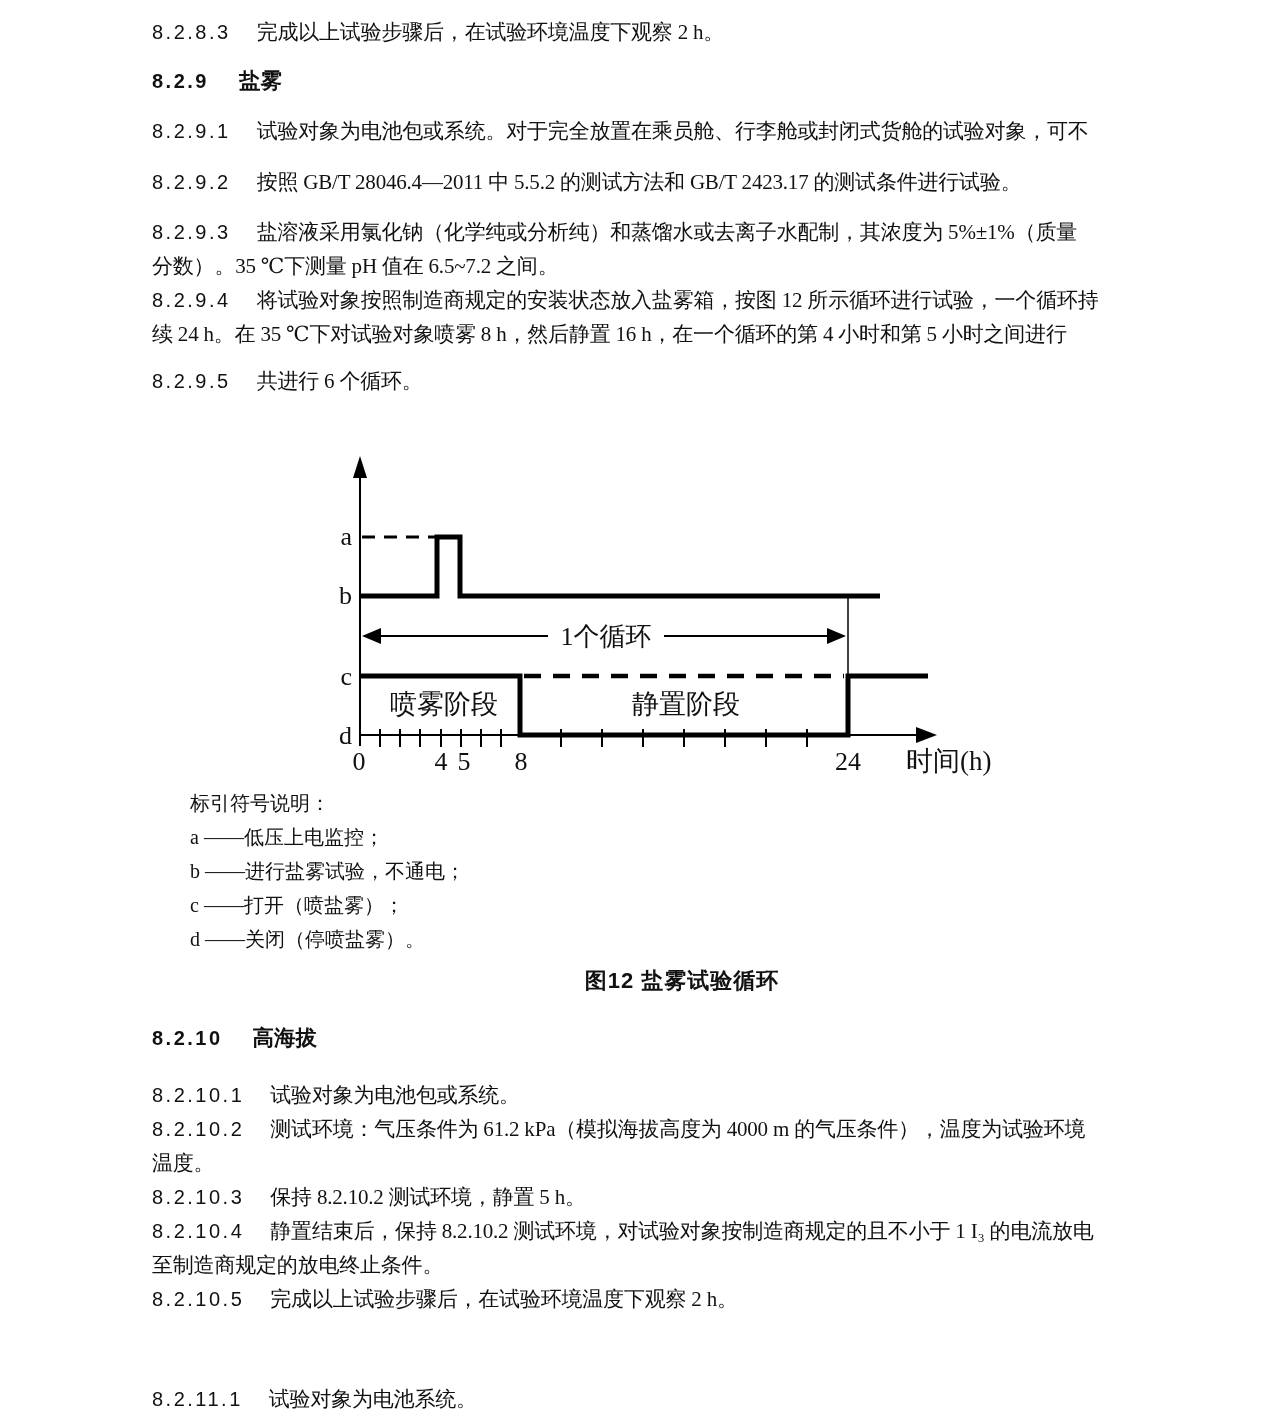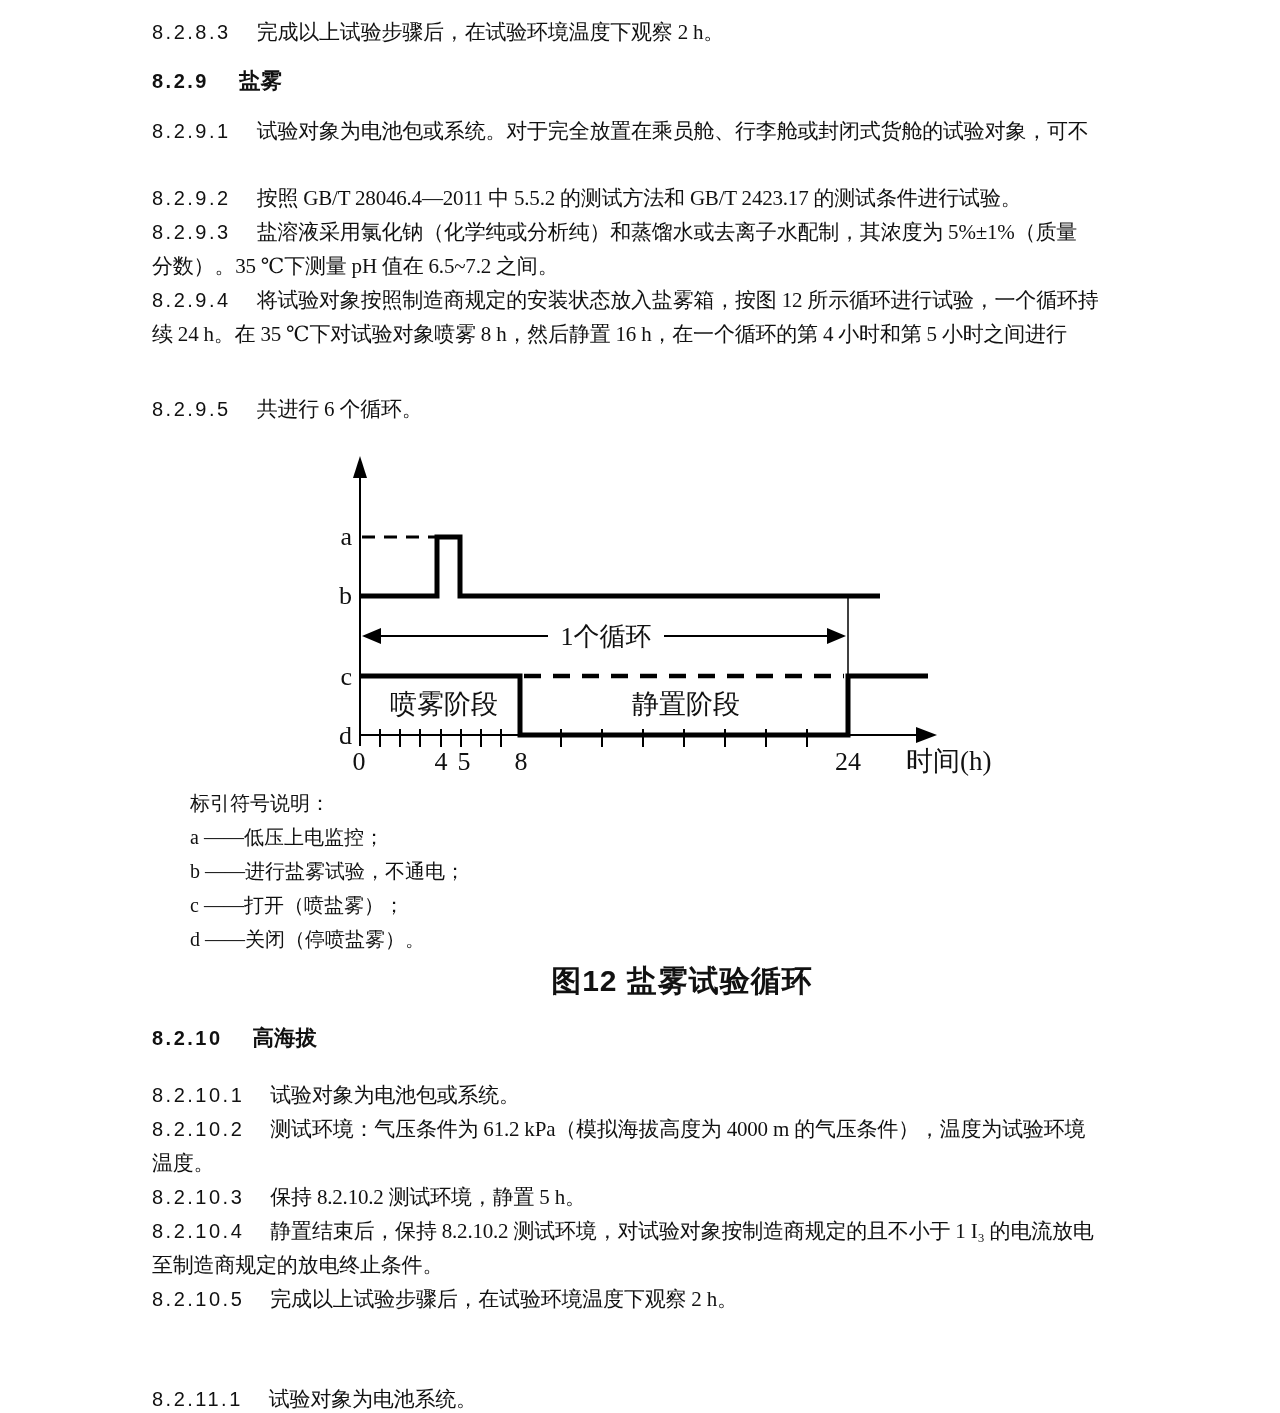--- a/index.html
+++ b/index.html
@@ -9,21 +9,21 @@
   .line{line-height:34px;font-size:21px;letter-spacing:-0.2px;white-space:nowrap;color:#111;}
   .cnum{font-family:"Liberation Sans","DejaVu Sans",sans-serif;font-size:20px;
         letter-spacing:2.5px;margin-right:26px;color:#111;}
   .heading .line{font-family:"Liberation Sans","DejaVu Sans",sans-serif;
         font-weight:bold;font-size:21.5px;letter-spacing:0;}
   .heading .cnum{font-weight:bold;margin-right:30px;}
   .legend{left:190px;}
   .legend .line{font-size:20px;letter-spacing:0;}
   .caption{text-align:center;}
   .caption .line{font-family:"Liberation Sans","DejaVu Sans",sans-serif;
-        font-weight:bold;font-size:30px;letter-spacing:1px;}
+        font-weight:bold;font-size:22px;letter-spacing:1px;}
   #figure-svg{position:absolute;left:0;top:440px;width:1280px;height:350px;}
   #figure-svg path, #figure-svg line, #figure-svg polyline{stroke:#000;fill:none;}
   #figure-svg polygon{fill:#000;stroke:none;}
   #figure-svg text{fill:#111;font-family:"Liberation Serif","DejaVu Serif",serif;}
 </style>
 </head>
 <body>
 
 <div id="page">
 
@@ -32,35 +32,35 @@
   </div>
 
   <div class="block heading" style="top:64px">
     <div class="line"><span class="cnum">8.2.9</span><span>盐雾</span></div>
   </div>
 
   <div class="block" style="top:114px">
     <div class="line"><span class="cnum">8.2.9.1</span><span>试验对象为电池包或系统。对于完全放置在乘员舱、行李舱或封闭式货舱的试验对象，可不</span></div>
   </div>
 
-  <div class="block" style="top:181px">
+  <div class="block" style="top:165px">
     <div class="line"><span class="cnum">8.2.9.2</span><span>按照 GB/T 28046.4—2011 中 5.5.2 的测试方法和 GB/T 2423.17 的测试条件进行试验。</span></div>
   </div>
 
   <div class="block" style="top:215px">
     <div class="line"><span class="cnum">8.2.9.3</span><span>盐溶液采用氯化钠（化学纯或分析纯）和蒸馏水或去离子水配制，其浓度为 5%±1%（质量</span></div>
     <div class="line">分数）。35 ℃下测量 pH 值在 6.5~7.2 之间。</div>
   </div>
 
   <div class="block" style="top:283px">
     <div class="line"><span class="cnum">8.2.9.4</span><span>将试验对象按照制造商规定的安装状态放入盐雾箱，按图 12 所示循环进行试验，一个循环持</span></div>
     <div class="line">续 24 h。在 35 ℃下对试验对象喷雾 8 h，然后静置 16 h，在一个循环的第 4 小时和第 5 小时之间进行</div>
   </div>
 
-  <div class="block" style="top:392px">
+  <div class="block" style="top:364px">
     <div class="line"><span class="cnum">8.2.9.5</span><span>共进行 6 个循环。</span></div>
   </div>
 
   <svg id="figure-svg" viewBox="0 440 1280 350">
 
     <line x1="360" y1="466" x2="360" y2="746" stroke-width="2"></line>
     <polygon points="360,456 353,478 367,478"></polygon>
 
     <line x1="362" y1="537" x2="437" y2="537" stroke-width="3" stroke-dasharray="13 9"></line>
 

